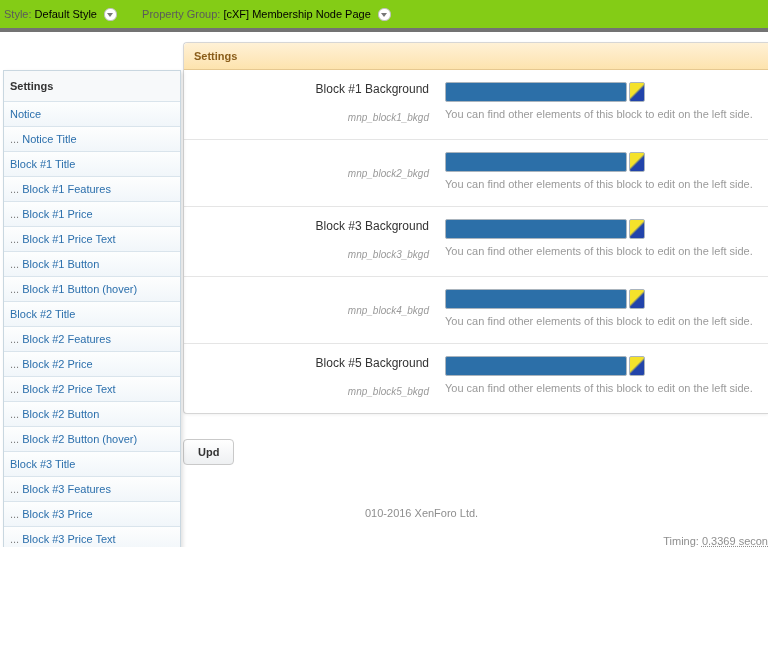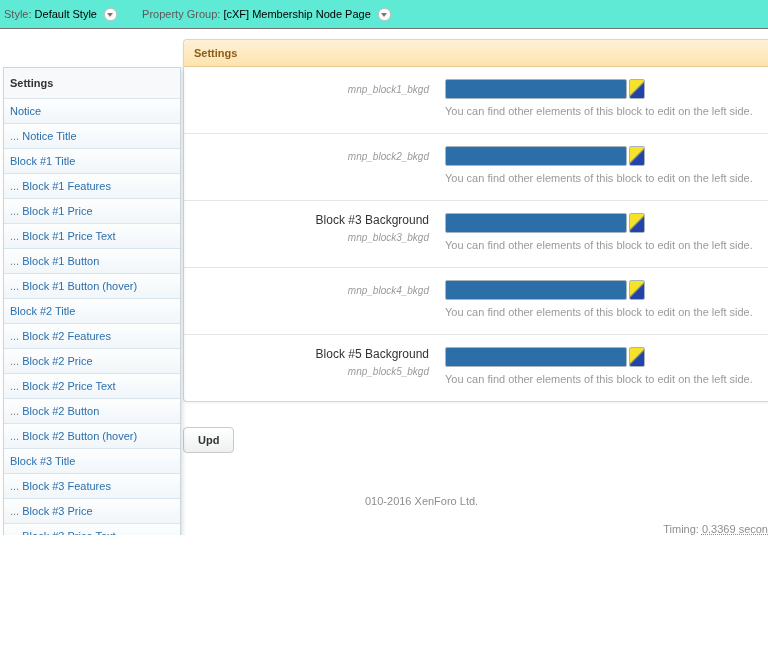--- a/index.html
+++ b/index.html
@@ -1,19 +1,19 @@
 <!DOCTYPE html>
 <html><head>
 <meta charset="utf-8">
 <style>
   html,body{margin:0;padding:0;font-family:"Lucida Grande","Trebuchet MS",Helvetica,Arial,sans-serif;font-size:11px;color:#333;background:#fff}
   a{color:#2b6fac;text-decoration:none}
 
   
-  .breadcrumb{padding:8px 16px 6px 4px;border-bottom:1px solid #737373;background:#5eead4}
+  .breadcrumb{padding:8px 16px 6px 4px;border-bottom:4px solid #737373;background:#84cc16}
   .breadcrumb span.lbl{color:#5b5b5b}
   .breadcrumb span.val{color:#000}
   .breadcrumb span.group{margin-left:22px}
   .dd{display:inline-block;width:11px;height:11px;border:1px solid #bfbfbf;border-radius:6px;vertical-align:middle;margin-left:4px;position:relative;top:-1px;background:#fff}
   .dd:after{content:"";position:absolute;left:2px;top:4px;border-left:3px solid transparent;border-right:3px solid transparent;border-top:4px solid #777}
 
   .wrap{position:relative}
 
   
   .sidebar{width:176px;border:1px solid #c9d7e0;border-top:none;position:absolute;left:3px;top:28px;box-shadow:2px 2px 4px rgba(0,0,0,0.12);background:#f8fbfd}
@@ -24,21 +24,21 @@
 
   
   .main{margin-left:183px}
   .panel{margin:10px 0 0 0;border:1px solid #d6d6d6;border-right:none;border-radius:4px 0 0 4px;background:#fff;box-shadow:0 1px 3px rgba(0,0,0,.06)}
   .panel-head{background:linear-gradient(#fff1d6,#fde3ae);border-bottom:1px solid #e6c890;padding:7px 10px;color:#8a5d1a;font-weight:bold;border-radius:4px 0 0 0}
 
   .row{display:flex;align-items:flex-start;padding:12px 10px 16px 10px;border-bottom:1px solid #e5e5e5}
   .row:last-child{border-bottom:none}
   .label-col{width:235px;text-align:right;padding-right:16px}
   .label-col .ttl{color:#333;font-size:12px}
-  .label-col .sub{color:#9a9a9a;font-size:10px;font-style:italic;margin-top:5px}
+  .label-col .sub{color:#9a9a9a;font-size:10px;font-style:italic;margin-top:16px}
   .ctrl-col{flex:1}
   .color-input{display:inline-flex;align-items:center}
   .color-box{width:180px;height:18px;background:#2c6fa8;border:1px solid #aab4bd;border-radius:2px}
   .picker{width:14px;height:18px;margin-left:2px;border:1px solid #aab4bd;background:linear-gradient(135deg,#f5e22b 0%,#f5e22b 45%,#2244aa 55%,#2244aa 100%);border-radius:2px}
   .help{color:#9a9a9a;font-size:11px;margin-top:4px}
 
   
   .btnrow{margin:25px 0 0 0;text-align:left}
   .btn{display:inline-block;padding:6px 14px;border:1px solid #c9c9c9;border-radius:4px;background:linear-gradient(#ffffff,#eef0f2);font-weight:bold;color:#333}
 
@@ -89,20 +89,21 @@
         <a href="#" class="item sect"><span>Block #4 Title</span></a>
       </div>
   </div>
 
   <div class="main">
     <div class="panel">
       <div class="panel-head">Settings</div>
       <div id="rows">
           <div class="row">
             <div class="label-col">
+              <div class="ttl">Block #1 Background</div>
               <div class="sub">mnp_block1_bkgd</div>
             </div>
             <div class="ctrl-col"><div class="color-input">
                 <div class="color-box"></div>
                 <div class="picker"></div>
               </div><div class="help">You can find other elements of this block to edit on the left side.</div></div>
           </div>
           <div class="row">
             <div class="label-col">
               <div class="sub">mnp_block2_bkgd</div>

